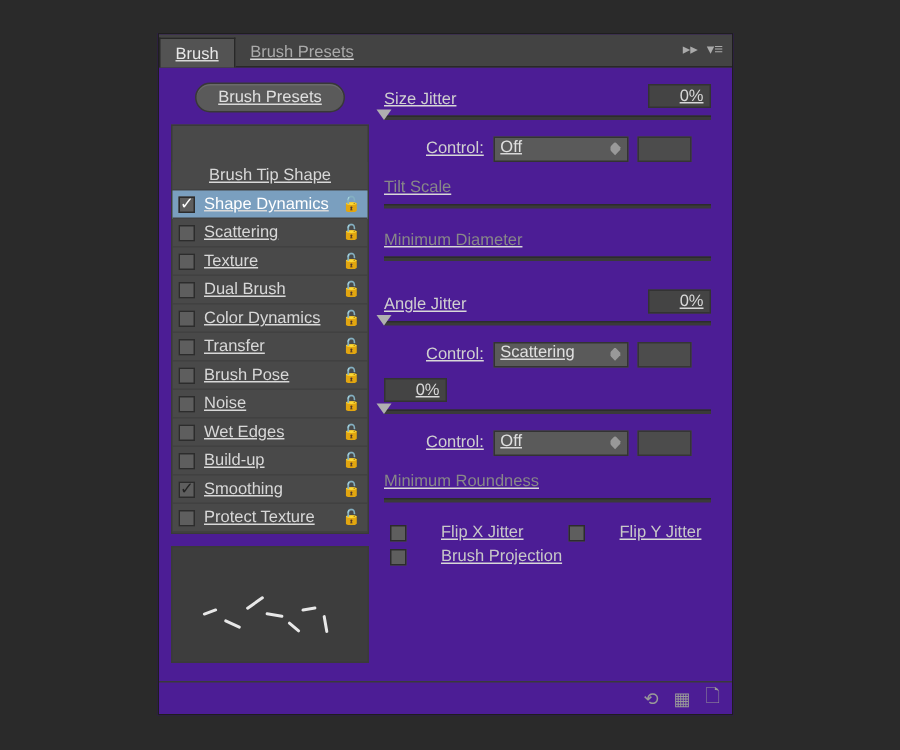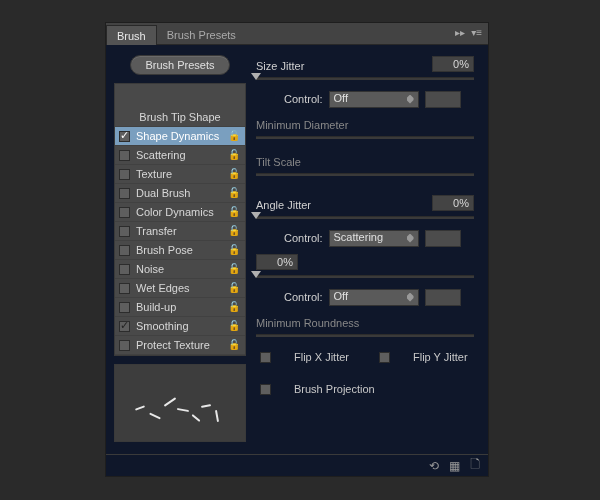--- a/index.html
+++ b/index.html
@@ -1,17 +1,17 @@
 <!DOCTYPE html>
 <html><head>
 <meta charset="utf-8">
 <style>
 * { box-sizing: border-box; margin: 0; padding: 0; font-family: "Helvetica Neue", Arial, sans-serif; }
 body { background: #2a2a2a; width: 600px; height: 500px; position: relative; }
-.panel { position: absolute; left: 105px; top: 22px; width: 384px; height: 455px; background: #0f172a; border: 1px solid #1e1e1e; color: #d8d8d8; font-size: 11px; }
+.panel { position: absolute; left: 105px; top: 22px; width: 384px; height: 455px; background: #4c1d95; border: 1px solid #1e1e1e; color: #d8d8d8; font-size: 11px; text-decoration: underline; }
 .tabs { height: 22px; background: #434343; display: flex; align-items: flex-end; border-bottom: 1px solid #282828; position: relative; }
 .tab { padding: 4px 10px 3px; color: #aaa; cursor: default; }
 .tab.active { background: #535353; color: #e8e8e8; border-top: 1px solid #282828; border-left: 1px solid #282828; border-right: 1px solid #282828; margin-bottom: -1px; }
 .tabs-icons { position: absolute; right: 6px; top: 4px; display: flex; gap: 6px; }
 .tabs-icons span { color: #aaa; font-size: 10px; }
 .body { display: flex; height: calc(100% - 44px); padding: 8px 8px 0 8px; gap: 8px; }
 .left { width: 132px; display: flex; flex-direction: column; }
 .preset-btn { background: #5a5a5a; border: 1px solid #383838; border-radius: 10px; color: #e0e0e0; font-size: 11px; padding: 3px 14px; margin: 2px auto 8px; box-shadow: inset 0 1px 0 rgba(255,255,255,0.1); }
 .list { border: 1px solid #3a3a3a; background: #494949; }
 .row { height: 19px; display: flex; align-items: center; padding: 0 4px; border-bottom: 1px solid #414141; position: relative; }
@@ -146,31 +146,31 @@
             <div class="thumb"></div>
           </div>
       </div>
       <div class="ctrl-row">
         <span class="clbl">Control:</span>
         <div class="select">
             <span>Off</span>
           </div>
         <div class="swatch"></div>
       </div>
+      <div class="field" style="margin-top:6px">
+        <div class="label-row">
+            <span class="lbl dim">Tilt Scale</span>
+          </div>
+        <div class="slider">
+            <div class="track"></div>
+          </div>
+      </div>
       <div class="field">
         <div class="label-row">
             <span class="lbl dim">Minimum Diameter</span>
-          </div>
-        <div class="slider">
-            <div class="track"></div>
-          </div>
-      </div>
-      <div class="field" style="margin-top:6px">
-        <div class="label-row">
-            <span class="lbl dim">Tilt Scale</span>
           </div>
         <div class="slider">
             <div class="track"></div>
           </div>
       </div>
 
       <div class="field" style="margin-top:12px">
         <div class="label-row">
           <span class="lbl">Angle Jitter</span>
           <span class="valbox">0%</span>
@@ -216,21 +216,21 @@
       <div class="checks">
         <div class="ck">
             <div class="cb"></div>
             <span>Flip X Jitter</span>
           </div>
         <div class="ck">
             <div class="cb"></div>
             <span>Flip Y Jitter</span>
           </div>
       </div>
-      <div class="checks" style="margin-top:20px">
+      <div class="checks" style="margin-top:4px">
         <div class="ck">
             <div class="cb"></div>
             <span>Brush Projection</span>
           </div>
       </div>
     </div>
   </div>
 
   <div class="footer">
     <span>⟲</span>

